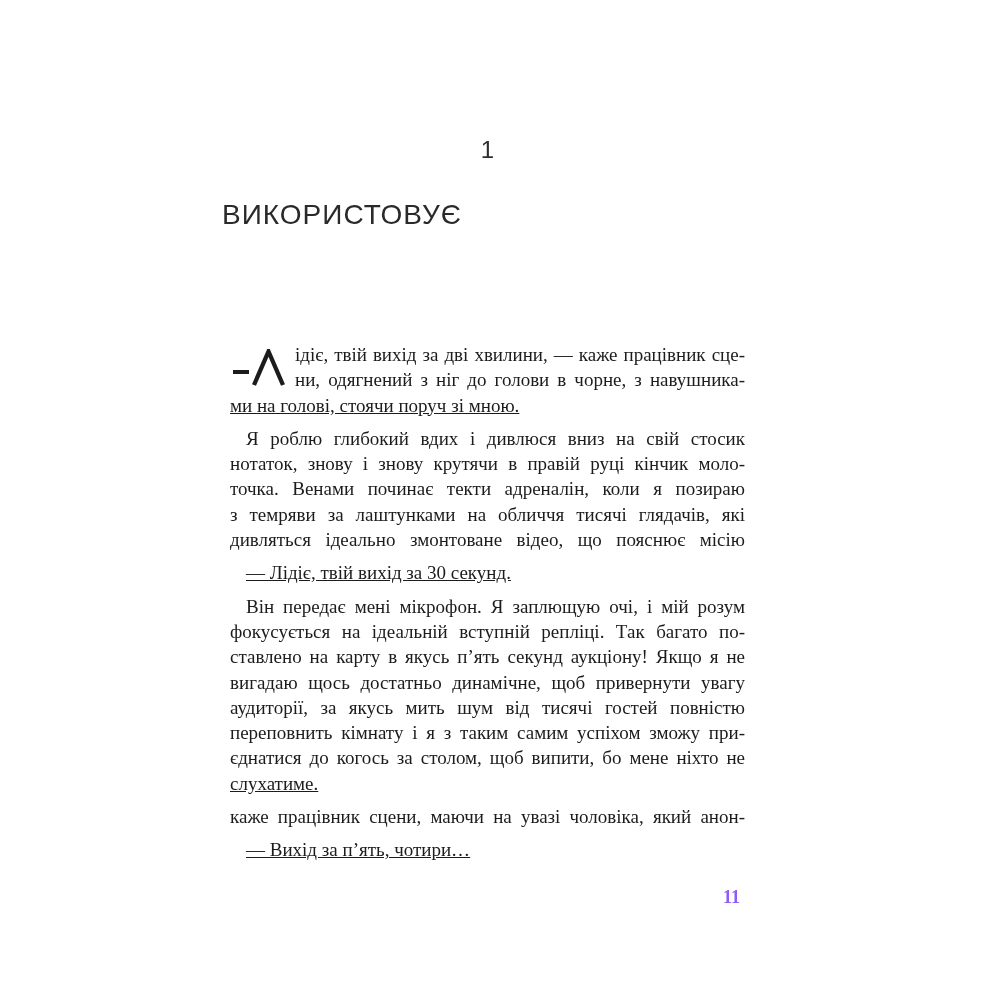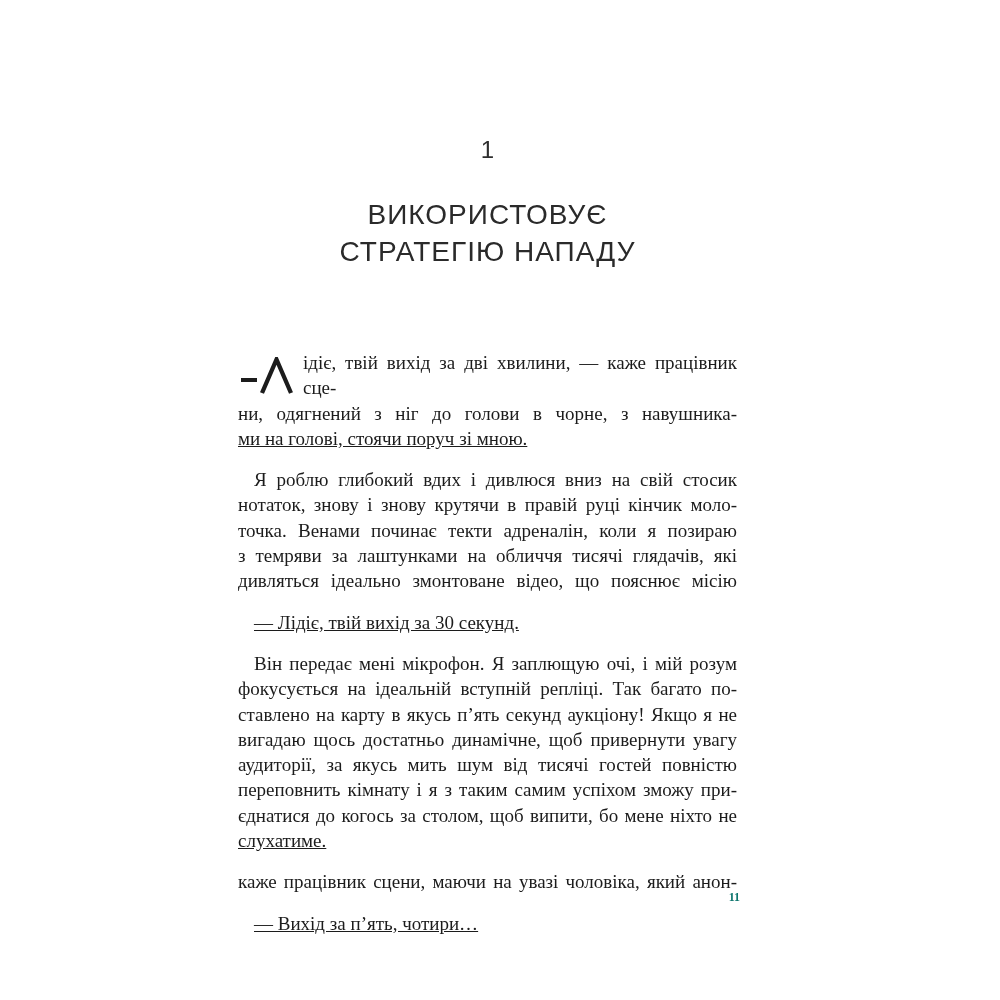--- a/index.html
+++ b/index.html
@@ -31,39 +31,39 @@
     font-size: 24px;
     line-height: 24px;
     color: #2e2e2e;
   }
   .chapter-title {
     position: absolute;
     top: 196px;
     left: 0;
     width: 100%;
     margin: 0;
-    text-align: center;
+    text-align: left;
     font-family: "Liberation Sans", sans-serif;
     font-weight: normal;
     font-size: 28px;
     line-height: 37px;
     letter-spacing: 1px;
     color: #2a2a2a;
   }
   .title-line { display: block; }
   .body-text {
     position: absolute;
     top: 334px;
     left: 0;
     width: 531px;
     font-family: "Liberation Serif", serif;
     font-size: 19px;
     color: #1c1c1c;
   }
-  .para { margin: 16px; }
+  .para { margin: 8px; }
   .line {
     line-height: 25.3px;
     text-align: justify;
     text-align-last: justify;
   }
   .line.lastline { text-align-last: left; text-decoration: underline; }
   .line.firstline { text-indent: 16px; }
   .dropcap-float {
     float: left;
     width: 65px;
@@ -82,42 +82,41 @@
     position: absolute;
     left: 21px;
     top: 7px;
   }
   .page-number {
     position: absolute;
     top: 888px;
     right: 13px;
     font-family: "Liberation Serif", serif;
     font-weight: bold;
-    font-size: 12px;
+    font-size: 18px;
     line-height: 18px;
-    color: #0f766e;
+    color: #8b5cf6;
   }
   .sr {
     position: absolute;
     width: 1px;
     height: 1px;
     overflow: hidden;
     clip-path: inset(50%);
     white-space: nowrap;
   }
 </style>
 </head>
 <body>
 
 <div class="page">
   <div class="content">
     <div class="chapter-number">1</div>
     <h1 class="chapter-title">
       <span class="title-line">ВИКОРИСТОВУЄ</span>
-      <span class="title-line">СТРАТЕГІЮ НАПАДУ</span>
     </h1>
     <div class="body-text">
         <div class="para drop">
           <span class="dropcap-float">
             <span class="dash-bar"></span>
             <svg class="cap-svg" width="35" height="37" viewBox="0 0 35 37">
               <path d="M3 36 L17.5 2.5 L32 36" fill="none" stroke="#1c1c1c" stroke-width="4.3" stroke-linejoin="miter"></path>
             </svg>
             <span class="sr">—</span>
             <span class="sr">Л</span>

